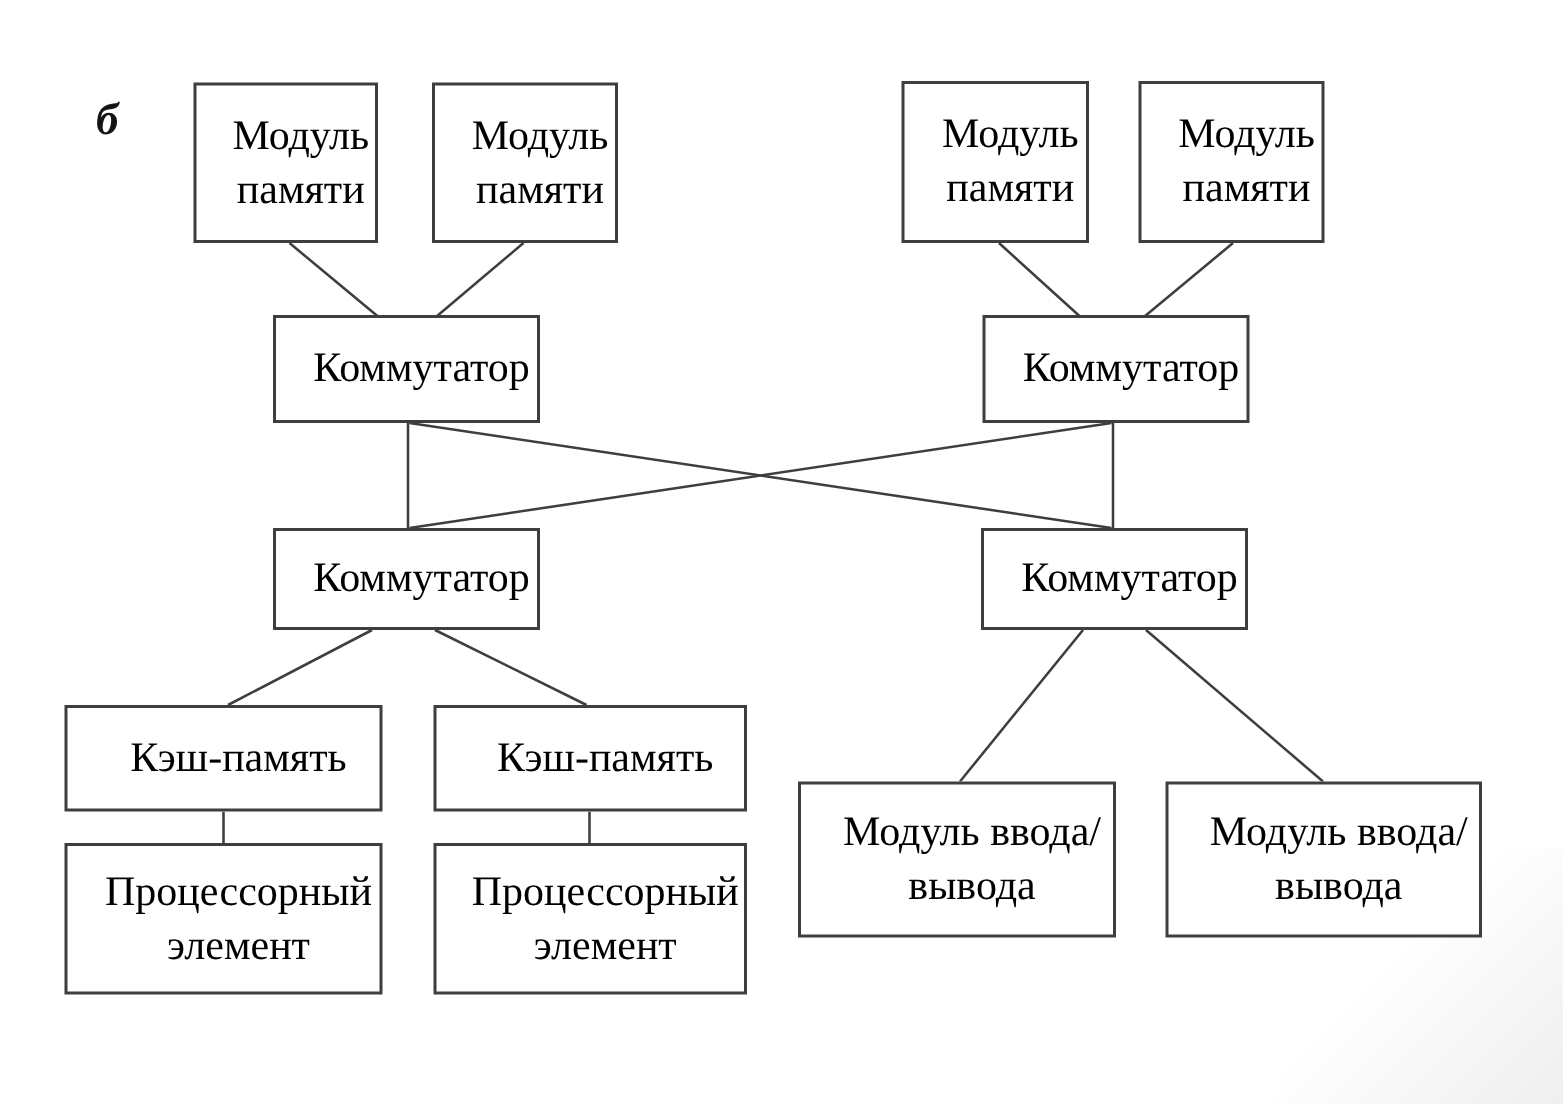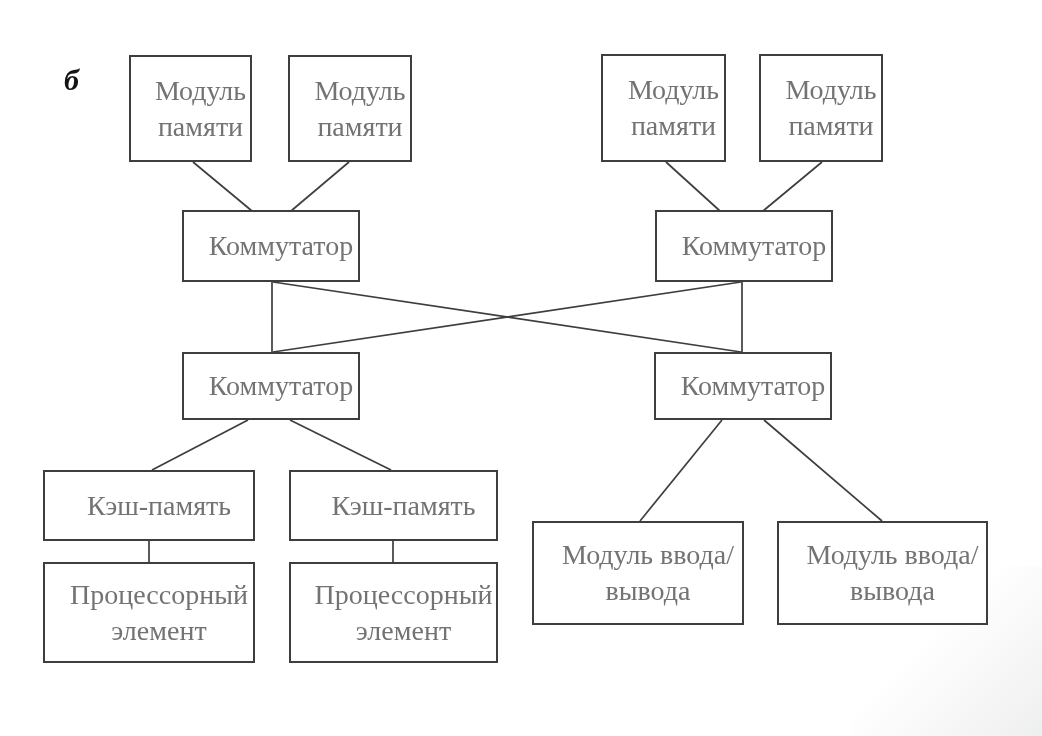--- a/index.html
+++ b/index.html
@@ -25,21 +25,21 @@
     position: absolute;
     z-index: 2;
     box-sizing: border-box;
     background: #ffffff;
     border: 2px solid #3e3e3e;
     display: flex;
     flex-direction: column;
     align-items: center;
     justify-content: center;
     text-align: center;
-    color: #737373;
+    color: #000000;
     font-size: 28px;
     line-height: 36px;
     white-space: nowrap;
     padding-left: 20px;
   }
   .figure-label {
     position: absolute;
     z-index: 2;
     left: 64px;
     top: 63px;

